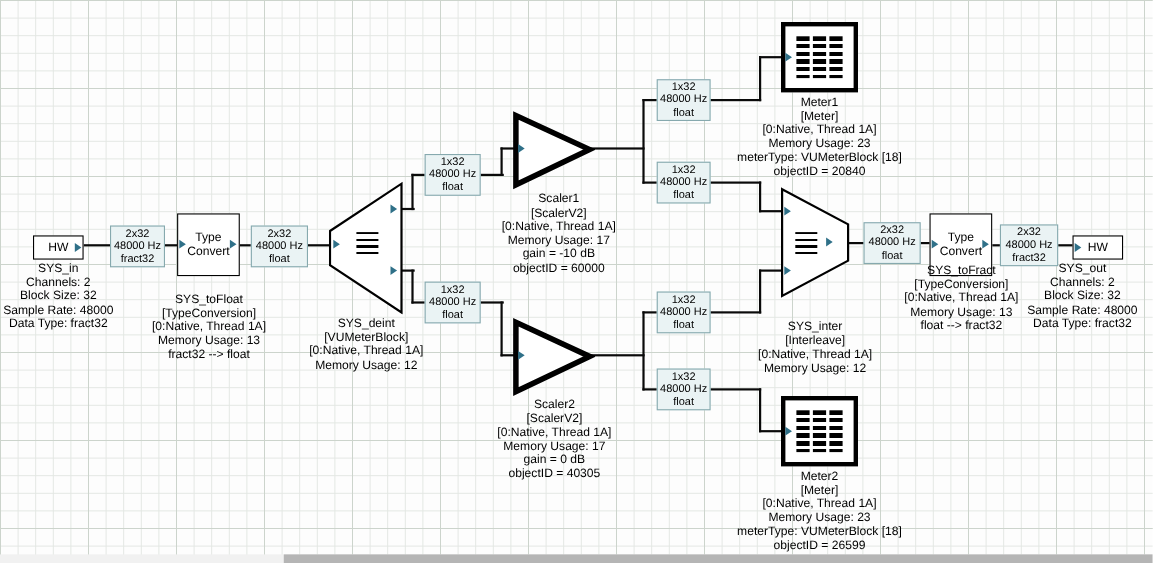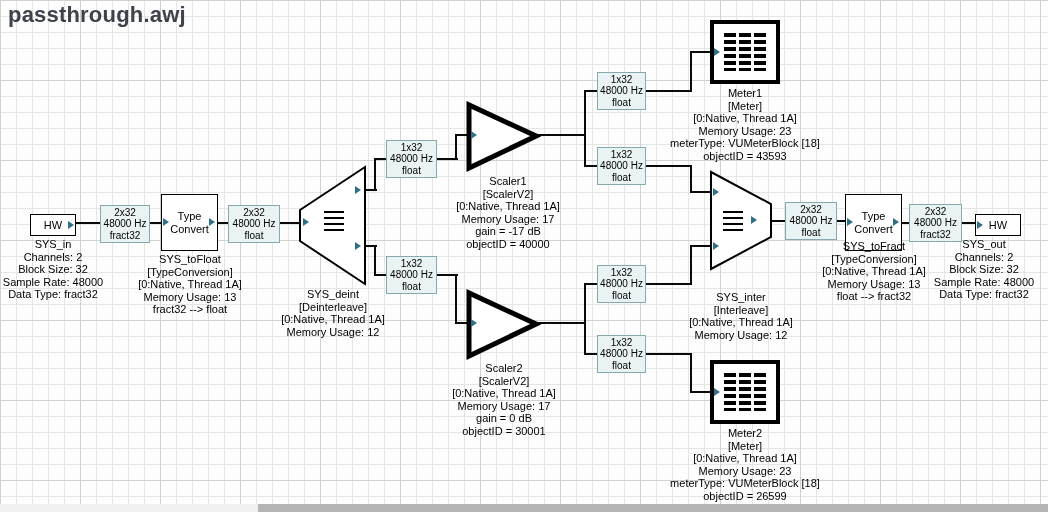--- a/index.html
+++ b/index.html
@@ -39,21 +39,20 @@
   .sbar { position:absolute; left:0; top:504px; width:1048px; height:8px;
     background:#f1f1f1; z-index:5; }
   .sthumb { position:absolute; left:258px; top:0; width:790px; height:8px;
     background:#b5b5b5; }
 </style>
 </head>
 <body>
 
 <div id="canvas">
 
-  <div class="title">passthrough.awj</div>
 
   <div class="wire hw" style="left:76px;top:222px;width:87px"></div>
   <div class="wire hw" style="left:218px;top:222px;width:86px"></div>
   <div class="wire hw" style="left:360px;top:189px;width:17px"></div>
   <div class="wire vw" style="left:374px;top:158px;height:33px"></div>
   <div class="wire hw" style="left:374px;top:158px;width:84px"></div>
   <div class="wire vw" style="left:455px;top:134px;height:26px"></div>
   <div class="wire hw" style="left:455px;top:134px;width:17px"></div>
   <div class="wire hw" style="left:360px;top:245px;width:17px"></div>
   <div class="wire vw" style="left:374px;top:245px;height:31px"></div>
@@ -198,60 +197,60 @@
   <div class="pin" style="left:977px;top:221px"></div>
 
   <div class="cap" style="left:53px;top:238px">
     <div>SYS_in</div>
     <div>Channels: 2</div>
     <div>Block Size: 32</div>
     <div>Sample Rate: 48000</div>
     <div>Data Type: fract32</div>
   </div>
 
-  <div class="cap" style="left:190px;top:253px">
+  <div class="cap" style="left:190px;top:266px">
     <div>SYS_toFloat</div>
     <div>[TypeConversion]</div>
     <div>[0:Native, Thread 1A]</div>
     <div>Memory Usage: 13</div>
     <div>fract32 --&gt; float</div>
   </div>
 
   <div class="cap" style="left:333px;top:288px">
     <div>SYS_deint</div>
-    <div>[Deinterleave]</div>
+    <div>[VUMeterBlock]</div>
     <div>[0:Native, Thread 1A]</div>
     <div>Memory Usage: 12</div>
   </div>
 
   <div class="cap" style="left:508px;top:175px">
     <div>Scaler1</div>
     <div>[ScalerV2]</div>
     <div>[0:Native, Thread 1A]</div>
     <div>Memory Usage: 17</div>
-    <div>gain = -17 dB</div>
-    <div>objectID = 40000</div>
+    <div>gain = -10 dB</div>
+    <div>objectID = 60000</div>
   </div>
 
   <div class="cap" style="left:504px;top:362px">
     <div>Scaler2</div>
     <div>[ScalerV2]</div>
     <div>[0:Native, Thread 1A]</div>
     <div>Memory Usage: 17</div>
     <div>gain = 0 dB</div>
-    <div>objectID = 30001</div>
+    <div>objectID = 40305</div>
   </div>
 
   <div class="cap" style="left:745px;top:87px">
     <div>Meter1</div>
     <div>[Meter]</div>
     <div>[0:Native, Thread 1A]</div>
     <div>Memory Usage: 23</div>
     <div>meterType: VUMeterBlock [18]</div>
-    <div>objectID = 43593</div>
+    <div>objectID = 20840</div>
   </div>
 
   <div class="cap" style="left:741px;top:291px">
     <div>SYS_inter</div>
     <div>[Interleave]</div>
     <div>[0:Native, Thread 1A]</div>
     <div>Memory Usage: 12</div>
   </div>
 
   <div class="cap" style="left:745px;top:427px">

